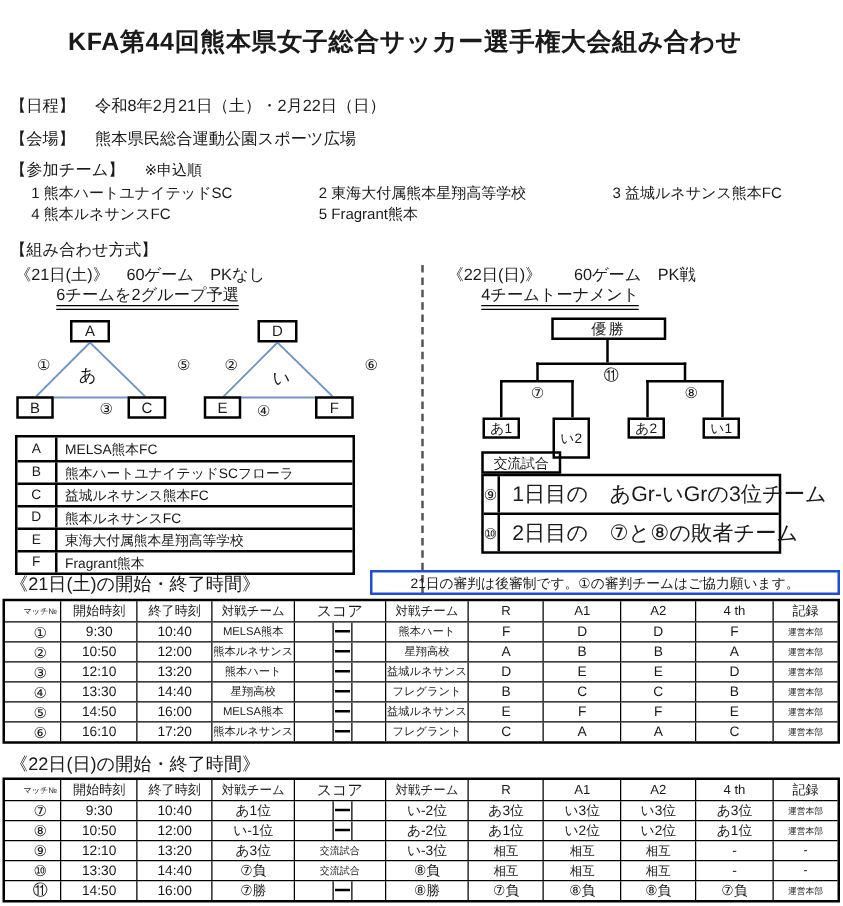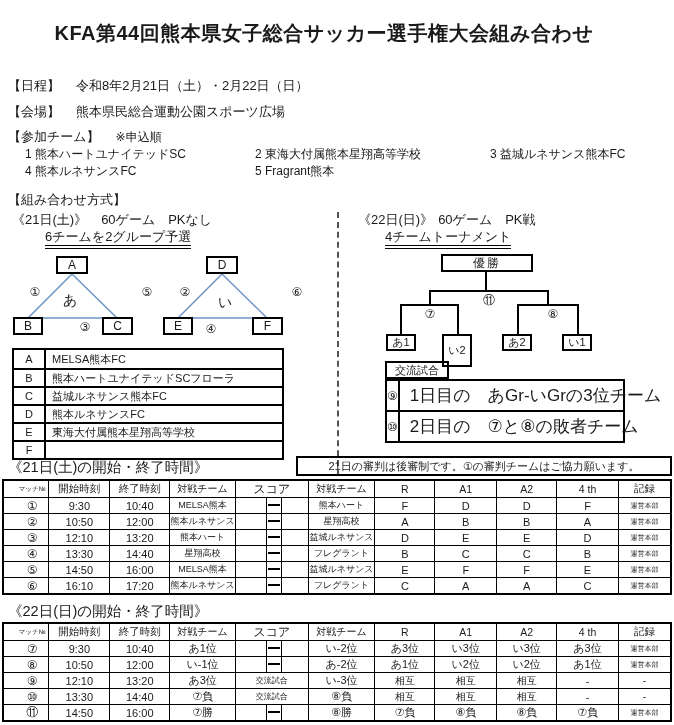--- a/index.html
+++ b/index.html
@@ -20,21 +20,21 @@
   .circ{position:absolute;font-size:12px;width:18px;text-align:center;}
   .gname{position:absolute;font-size:14px;}
   .bl{position:absolute;background:#000;}
   .exbox{position:absolute;box-sizing:border-box;border:2px solid #000;}
   .exrow{display:flex;height:29px;align-items:stretch;}
   .exrow+.exrow{border-top:2px solid #000;}
   .ex-no{width:32px;border-right:2px solid #000;display:flex;align-items:center;justify-content:center;font-size:12px;}
   .ex-desc{flex:1;display:flex;align-items:center;padding-left:10px;font-size:17px;white-space:nowrap;}
   .divider{position:absolute;border-left:2px dashed #555;width:0;}
   .tbl-h{position:absolute;font-size:14.5px;white-space:nowrap;}
-  .notice{position:absolute;box-sizing:border-box;border:2px solid #000000;display:flex;
+  .notice{position:absolute;box-sizing:border-box;border:2px solid #1d4ed8;display:flex;
           align-items:center;justify-content:center;font-size:11px;white-space:nowrap;}
   .atable{position:absolute;box-sizing:border-box;border:2px solid #000;background:#fff;}
   .arow{display:flex;height:18px;box-sizing:border-box;align-items:stretch;}
   .arow+.arow{border-top:2px solid #000;}
   .a-key{width:30px;border-right:2px solid #000;display:flex;align-items:center;justify-content:center;font-size:11px;}
   .a-name{flex:1;display:flex;align-items:center;padding-left:6px;font-size:11px;white-space:nowrap;}
   .mtable{position:absolute;left:2px;width:670px;box-sizing:border-box;border:2px solid #000;background:#fff;}
   .mrow{display:flex;height:16px;box-sizing:border-box;border-top:1px solid #000;align-items:stretch;padding-left:12px;}
   .mrow.hd{border-top:none;}
   .mcell{box-sizing:border-box;border-left:1px solid #000;display:flex;align-items:center;
@@ -139,27 +139,28 @@
     <div class="arow">
       <div class="a-key">D</div>
       <div class="a-name">熊本ルネサンスFC</div>
     </div>
     <div class="arow">
       <div class="a-key">E</div>
       <div class="a-name">東海大付属熊本星翔高等学校</div>
     </div>
     <div class="arow">
       <div class="a-key">F</div>
+      <div class="a-name">Fragrant熊本</div>
     </div>
   </div>
 
   <div class="divider" style="left:337px;top:212px;height:264px;"></div>
 
   <div class="abs sec-h" style="left:358px;top:211px;">
-    <span>《22日(日)》</span><span style="margin-left:5px;text-align:center;">60ゲーム　PK戦</span>
+    <span>《22日(日)》</span><span style="margin-left:26px;text-align:center;">60ゲーム　PK戦</span>
   </div>
   <div class="abs" style="left:385px;top:227px;">
     <span class="dsub">4チームトーナメント</span>
   </div>
 
   <div class="abs" style="left:340px;top:250px;width:300px;height:102px;">
     <div class="nbox" style="left:101px;top:4px;width:92px;height:18px;letter-spacing:2px;">優勝</div>
     <div class="bl" style="left:145px;top:22px;width:2px;height:18px;"></div>
     <div class="bl" style="left:89px;top:40px;width:120px;height:2px;"></div>
     <div class="bl" style="left:89px;top:40px;width:2px;height:14px;"></div>

